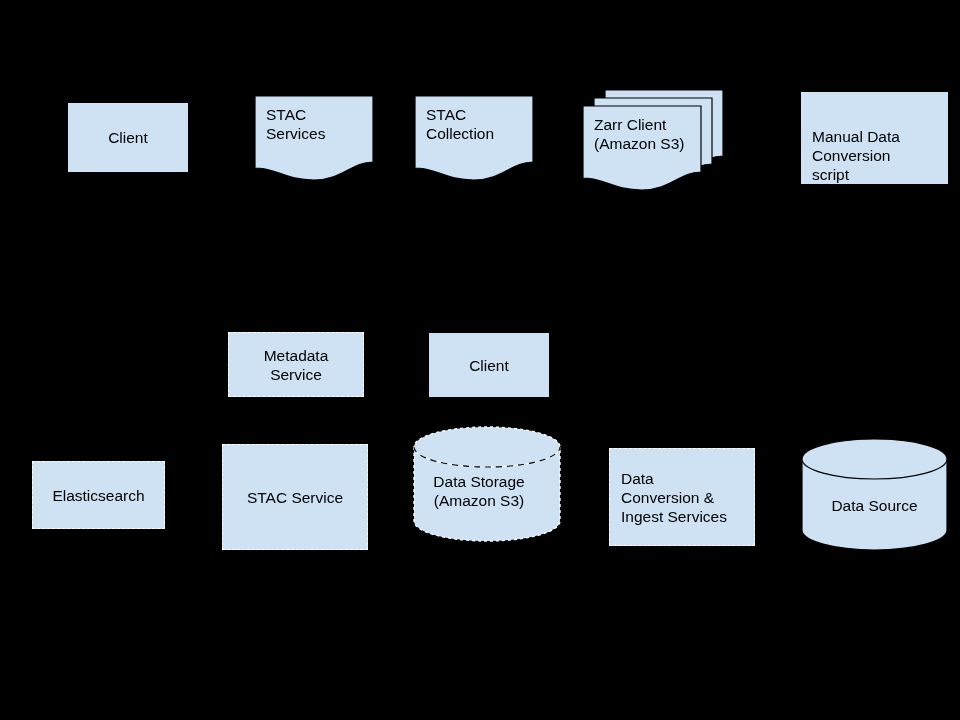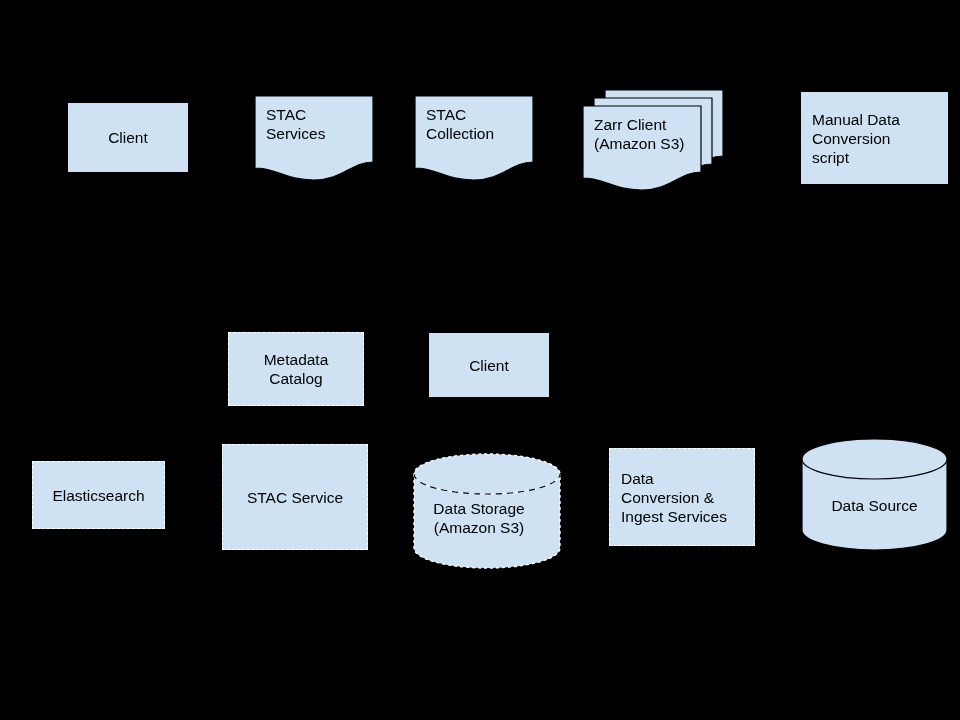--- a/index.html
+++ b/index.html
@@ -27,20 +27,21 @@
     background: #cfe2f3;
     display: flex;
     align-items: center;
     justify-content: center;
     text-align: right;
   }
   .rect-plain.left {
     justify-content: flex-start;
     text-align: left;
     padding-left: 11px;
+    align-items: flex-end;
   }
   
   .rect-dashed {
     background: #cfe2f3;
     border: 1.4px dashed #ffffff;
     display: flex;
     align-items: center;
     justify-content: center;
     text-align: center;
   }
@@ -109,40 +110,40 @@
   </div>
 
   <div class="node rect-plain left" style="left:801px; top:92px; width:147px; height:92px;">
     <div>
       <div>Manual Data</div>
       <div>Conversion</div>
       <div>script</div>
     </div>
   </div>
 
-  <div class="node rect-dashed" style="left:228px; top:332px; width:136px; height:74px;">
+  <div class="node rect-dashed" style="left:228px; top:332px; width:136px; height:65px;">
     <div>
       <div>Metadata</div>
-      <div>Catalog</div>
+      <div>Service</div>
     </div>
   </div>
 
   <div class="node rect-plain" style="left:429px; top:333px; width:120px; height:64px;">
     <span>Client</span>
   </div>
 
   <div class="node rect-dashed" style="left:222px; top:444px; width:146px; height:106px;">
     <span>STAC Service</span>
   </div>
 
   <div class="node rect-dashed" style="left:32px; top:461px; width:133px; height:68px;">
     <span>Elasticsearch</span>
   </div>
 
-  <div class="node cyl" style="left:414px; top:454px; width:130px; height:114px;">
+  <div class="node cyl" style="left:414px; top:427px; width:130px; height:114px;">
     <svg width="146" height="114" viewBox="0 0 146 114">
       <path d="M0,20 L0,94 A73,20 0 0 0 146,94 L146,20 Z" fill="#cfe2f3"></path>
       <ellipse cx="73" cy="20" rx="73" ry="20" fill="#cfe2f3"></ellipse>
       <path d="M0,20 L0,94 A73,20 0 0 0 146,94 L146,20" fill="none" stroke="#ffffff" stroke-width="1.4" stroke-dasharray="3,3"></path>
       <ellipse cx="73" cy="20" rx="73" ry="20" fill="none" stroke="#ffffff" stroke-width="1.4" stroke-dasharray="3,3"></ellipse>
       <path d="M0,20 A73,20 0 0 0 146,20" fill="none" stroke="#000000" stroke-width="1.1" stroke-dasharray="6,5"></path>
     </svg>
     <div class="label" style="top:45px;">
       <div>Data Storage</div>
       <div>(Amazon S3)</div>

